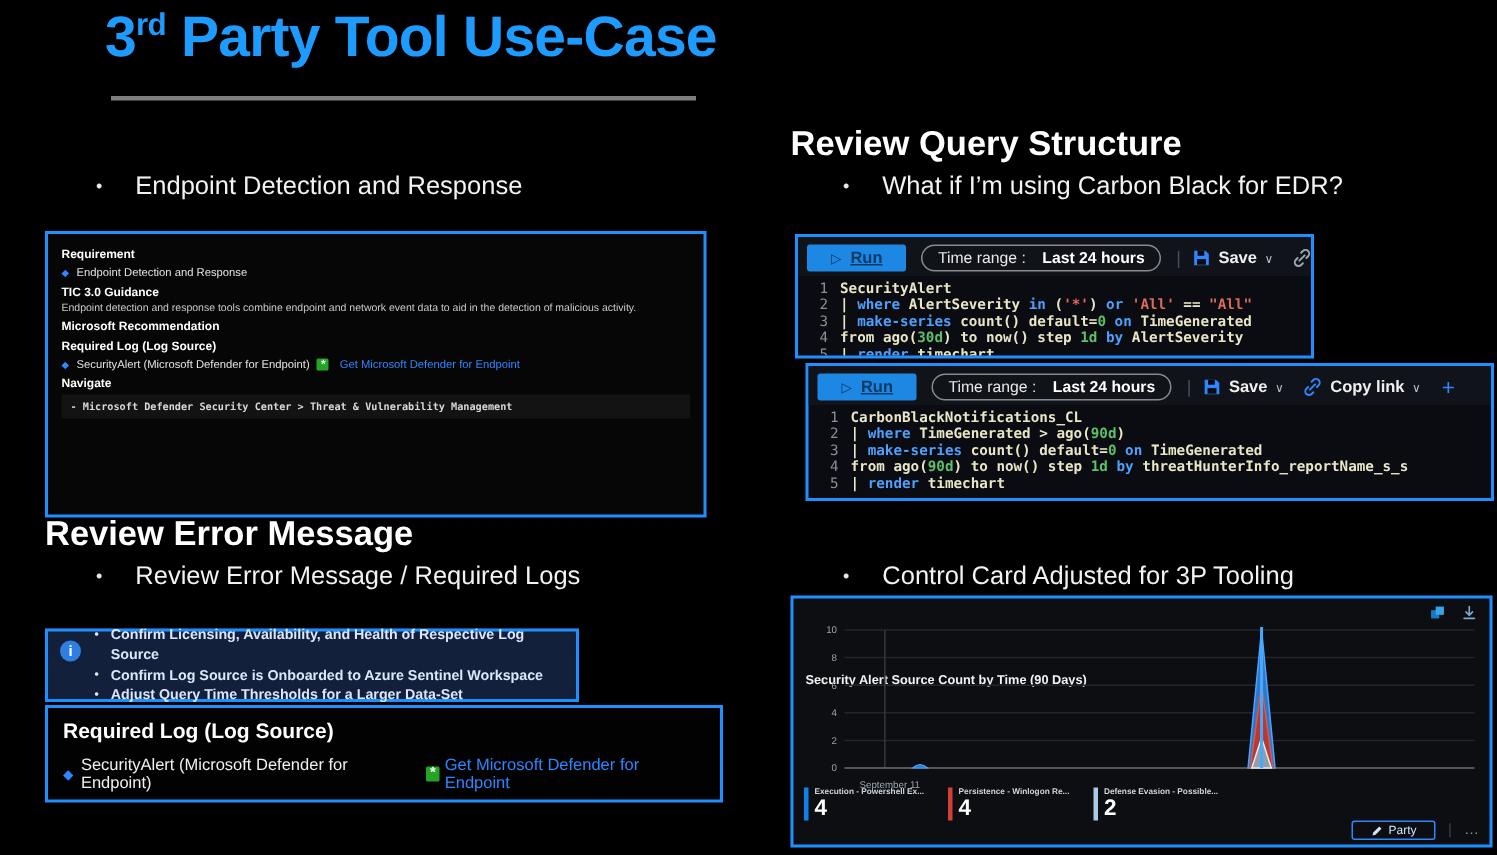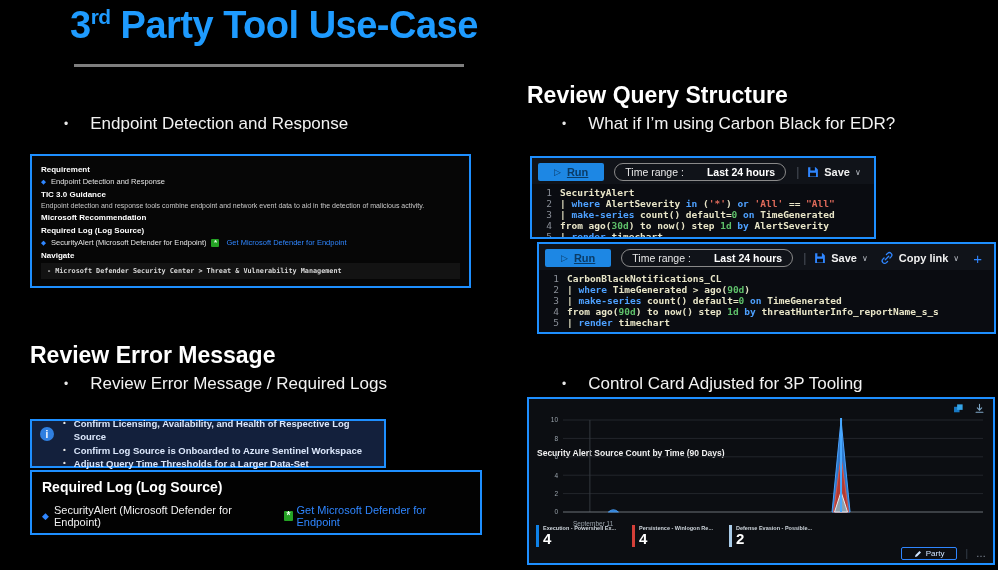--- a/index.html
+++ b/index.html
@@ -10,21 +10,21 @@
   .slide-title{position:absolute;left:70px;top:4px;font-size:38px;font-weight:700;color:#1e9bff;letter-spacing:-0.5px;}
   .slide-title sup{font-size:55%;}
   .title-underline{position:absolute;left:74px;top:64px;width:390px;height:3px;background:#7e7e7e;}
 
   
   .q-heading{position:absolute;font-size:23px;font-weight:700;color:#fff;}
   .bullet-row{position:absolute;display:flex;align-items:center;font-size:17px;color:#f2f2f2;}
   .bullet-dot{font-size:12px;margin-right:22px;color:#e8e8e8;}
 
   
-  .control-card{position:absolute;left:30px;top:154px;width:441px;height:134px;background:#060606;
+  .control-card{position:absolute;left:30px;top:154px;width:441px;height:191px;background:#060606;
                 border:2px solid #1e8fff;box-sizing:border-box;padding:5px 9px;overflow:hidden;}
   .cc-h{font-size:8px;font-weight:700;color:#fff;margin:4px 0 3px 0;}
   .cc-item{display:flex;align-items:center;font-size:7.5px;color:#e3e3e3;margin:1px 0 2px 0;}
   .cc-diamond{color:#2f86ff;font-size:6.5px;margin-right:5px;}
   .cc-p{font-size:7px;color:#c9c9c9;margin:1px 0 2px 0;}
   .cc-code{font-family:"DejaVu Sans Mono",monospace;font-size:6.8px;font-weight:700;color:#d8d8d8;
            background:#131313;padding:4px 6px;margin:2px 0 3px 0;}
   .cc-link{color:#2f86ff;margin-left:4px;}
   .get-icon{display:inline-flex;align-items:center;justify-content:center;width:8px;height:8px;background:#24a324;
             color:#eaffea;font-size:8px;line-height:8px;border-radius:1px;margin:0 3px 0 5px;font-weight:700;}
@@ -33,21 +33,21 @@
   .editor{position:absolute;background:#0a0c11;border:2px solid #1e8fff;box-sizing:border-box;overflow:hidden;}
   .editor-1{left:530px;top:156px;width:346px;height:83px;}
   .editor-2{left:537px;top:242px;width:459px;height:92px;}
   .ed-toolbar{display:flex;align-items:center;height:24px;padding:2px 6px 0 6px;background:#101319;white-space:nowrap;}
   .run-btn{display:inline-flex;align-items:center;background:#1d87e4;border:none;border-radius:2px;
            height:18px;padding:0 16px;margin-right:10px;cursor:pointer;}
   .run-icon{font-size:9px;color:#0a3b66;margin-right:6px;}
   .run-label{font-size:11px;font-weight:700;color:#0a3b66;font-family:"Liberation Sans",sans-serif;text-decoration:underline;}
   .tr-pill{display:inline-flex;align-items:center;border:1.5px solid #8a8a8a;border-radius:10px;height:16px;
            padding:0 10px;font-size:10.5px;color:#e8e8e8;margin-right:8px;text-align:right;}
-  .tr-pill b{margin-left:23px;color:#fff;}
+  .tr-pill b{margin-left:11px;color:#fff;}
   .tb-divider{color:#4a505a;font-size:12px;margin:0 8px 0 2px;}
   .tb-btn{display:inline-flex;align-items:center;background:none;border:none;color:#f0f0f0;
           font-size:11px;font-weight:700;cursor:pointer;font-family:"Liberation Sans",sans-serif;padding:0;margin-right:12px;}
   .tb-btn svg{margin-right:5px;}
   .chev{font-size:8px;color:#b8bcc4;margin-left:5px;font-weight:400;}
   .plus-icon{font-size:15px;color:#2f86ff;margin-left:2px;cursor:pointer;}
   .ed-code{padding:3px 0 2px 0;cursor:text;}
   .code-line{display:flex;line-height:11px;font-family:"DejaVu Sans Mono",monospace;font-size:9.5px;}
   .ln{width:20px;text-align:right;margin-right:8px;color:#8a8f98;flex:none;}
   .code-text{font-weight:700;white-space:pre;}

